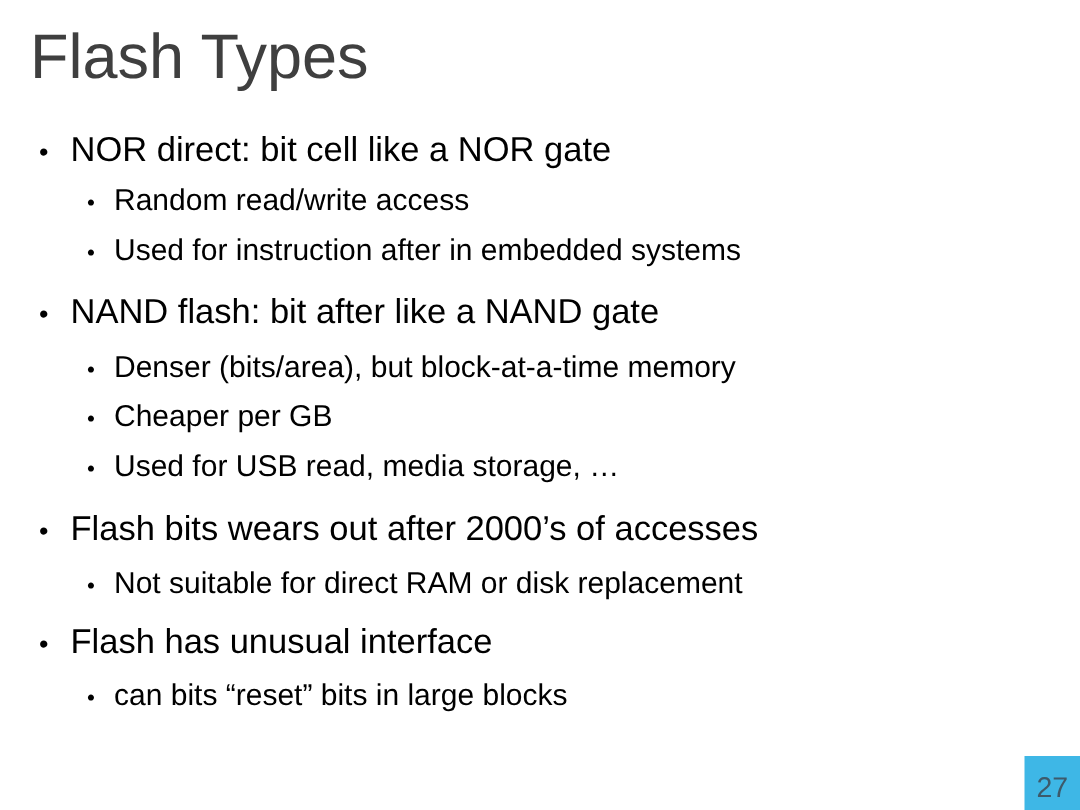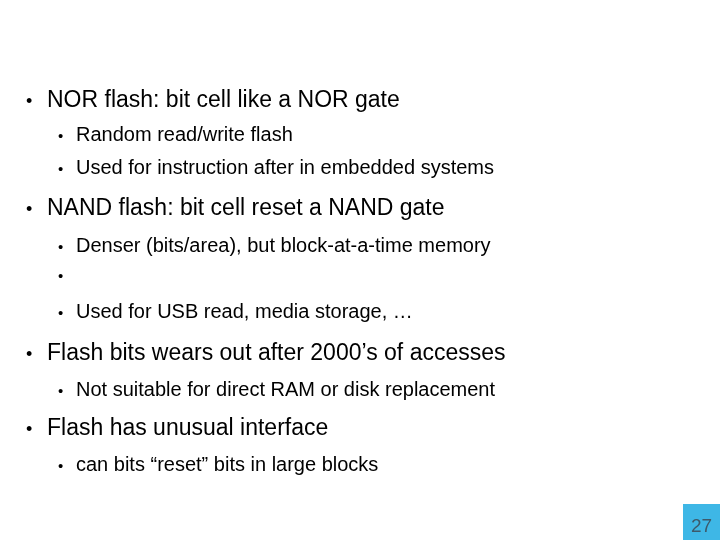--- a/index.html
+++ b/index.html
@@ -30,48 +30,50 @@
   }
   .page-num{
     font-size:19px;color:var(--page-number-color,#3d5a6b);line-height:1;
   }
 </style>
 </head>
 <body>
 
 <div class="slide">
 
+  <h1 class="title">Flash Types</h1>
 
   <div class="line l1" style="top:86px">
     <span class="marker">•</span>
-    <span class="text">NOR flash: bit cell like a NOR gate</span>
+    <span class="text">NOR direct: bit cell like a NOR gate</span>
   </div>
 
   <div class="line l2" style="top:123px">
     <span class="marker">•</span>
-    <span class="text">Random read/write flash</span>
+    <span class="text">Random read/write access</span>
   </div>
 
   <div class="line l2" style="top:156px">
     <span class="marker">•</span>
     <span class="text">Used for instruction after in embedded systems</span>
   </div>
 
   <div class="line l1" style="top:194px">
     <span class="marker">•</span>
-    <span class="text">NAND flash: bit cell reset a NAND gate</span>
+    <span class="text">NAND flash: bit after like a NAND gate</span>
   </div>
 
   <div class="line l2" style="top:234px">
     <span class="marker">•</span>
     <span class="text">Denser (bits/area), but block-at-a-time memory</span>
   </div>
 
   <div class="line l2" style="top:267px">
     <span class="marker">•</span>
+    <span class="text">Cheaper per GB</span>
   </div>
 
   <div class="line l2" style="top:300px">
     <span class="marker">•</span>
     <span class="text">Used for USB read, media storage, …</span>
   </div>
 
   <div class="line l1" style="top:339px">
     <span class="marker">•</span>
     <span class="text">Flash bits wears out after 2000’s of accesses</span>

